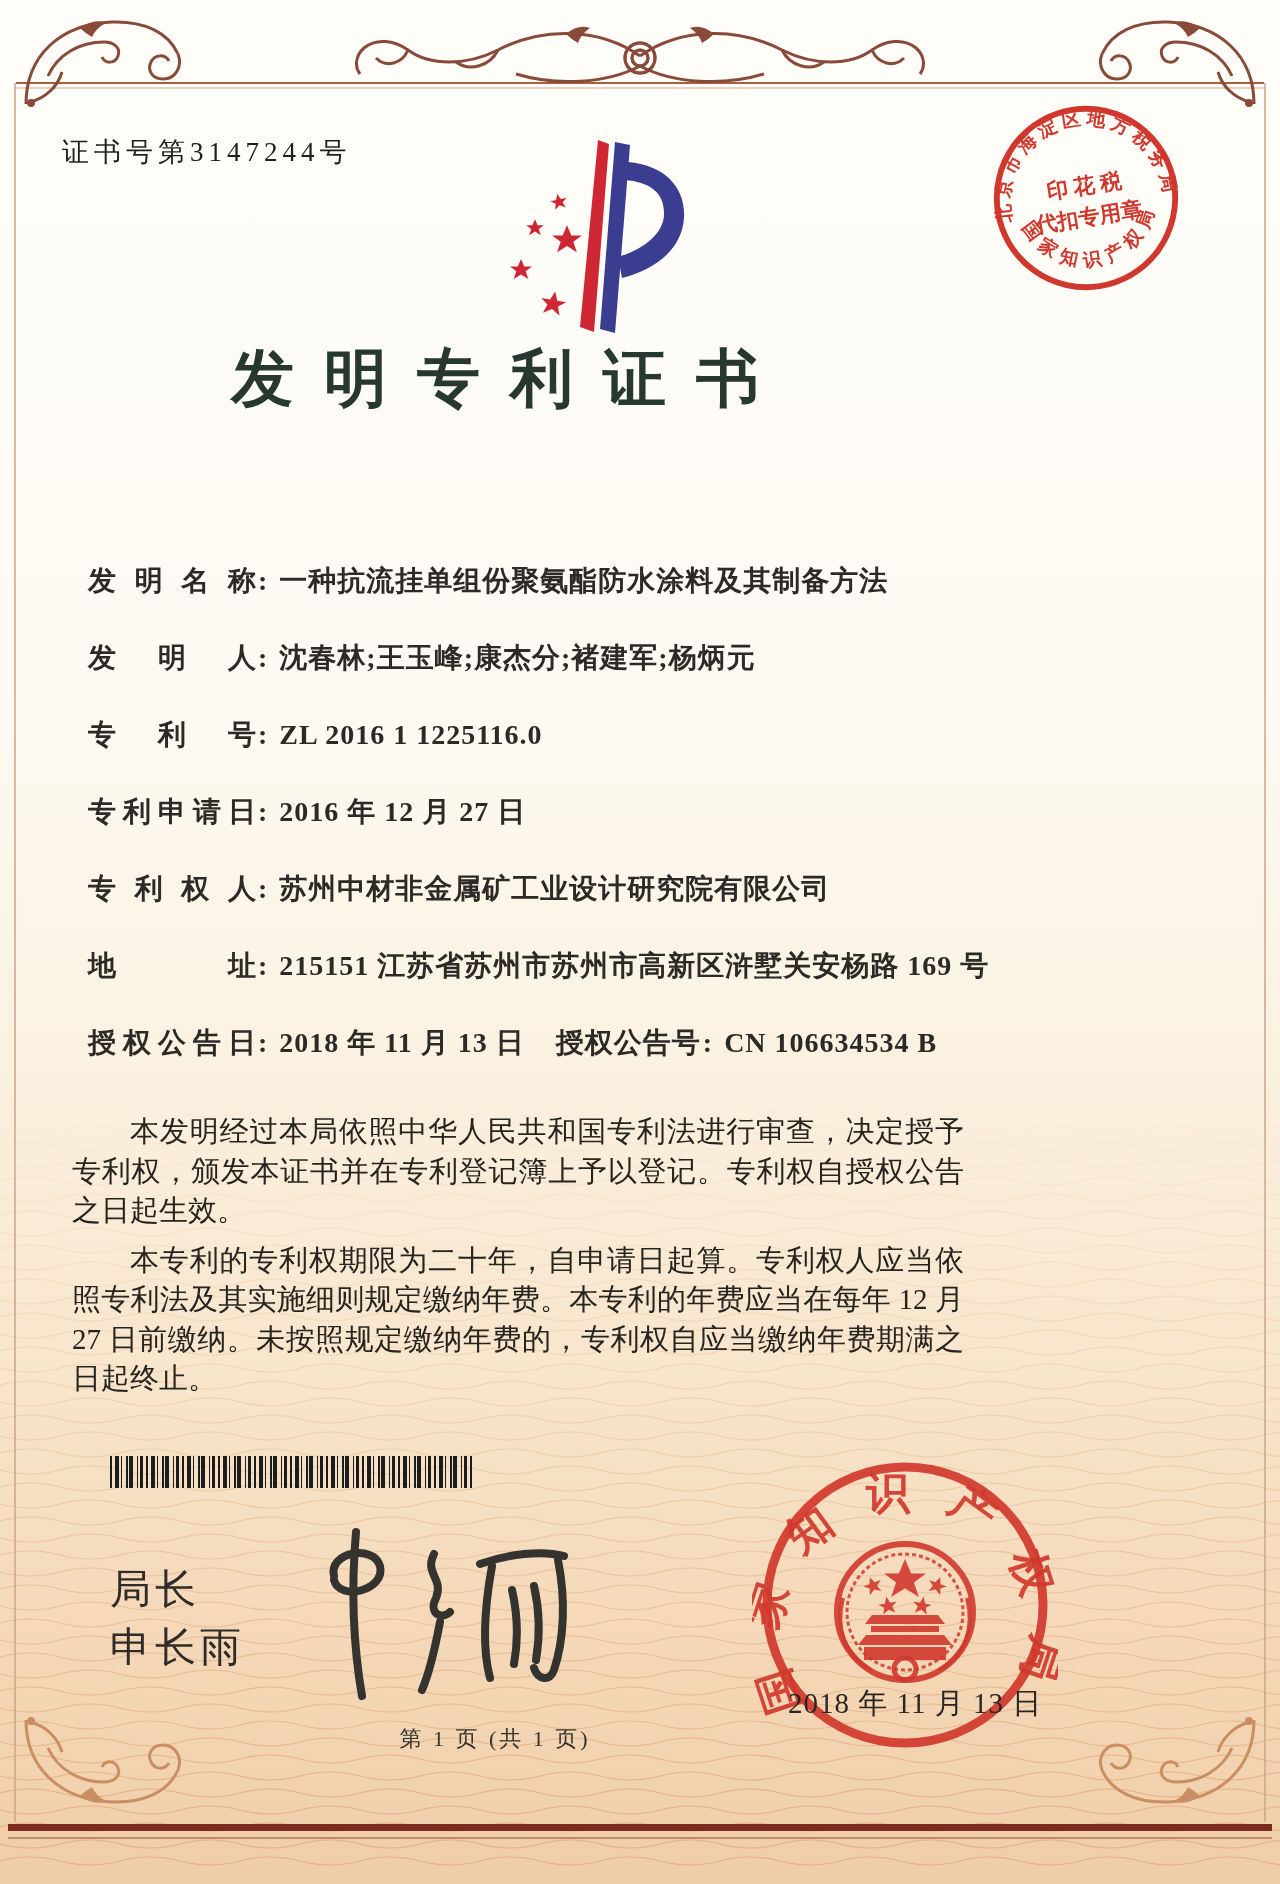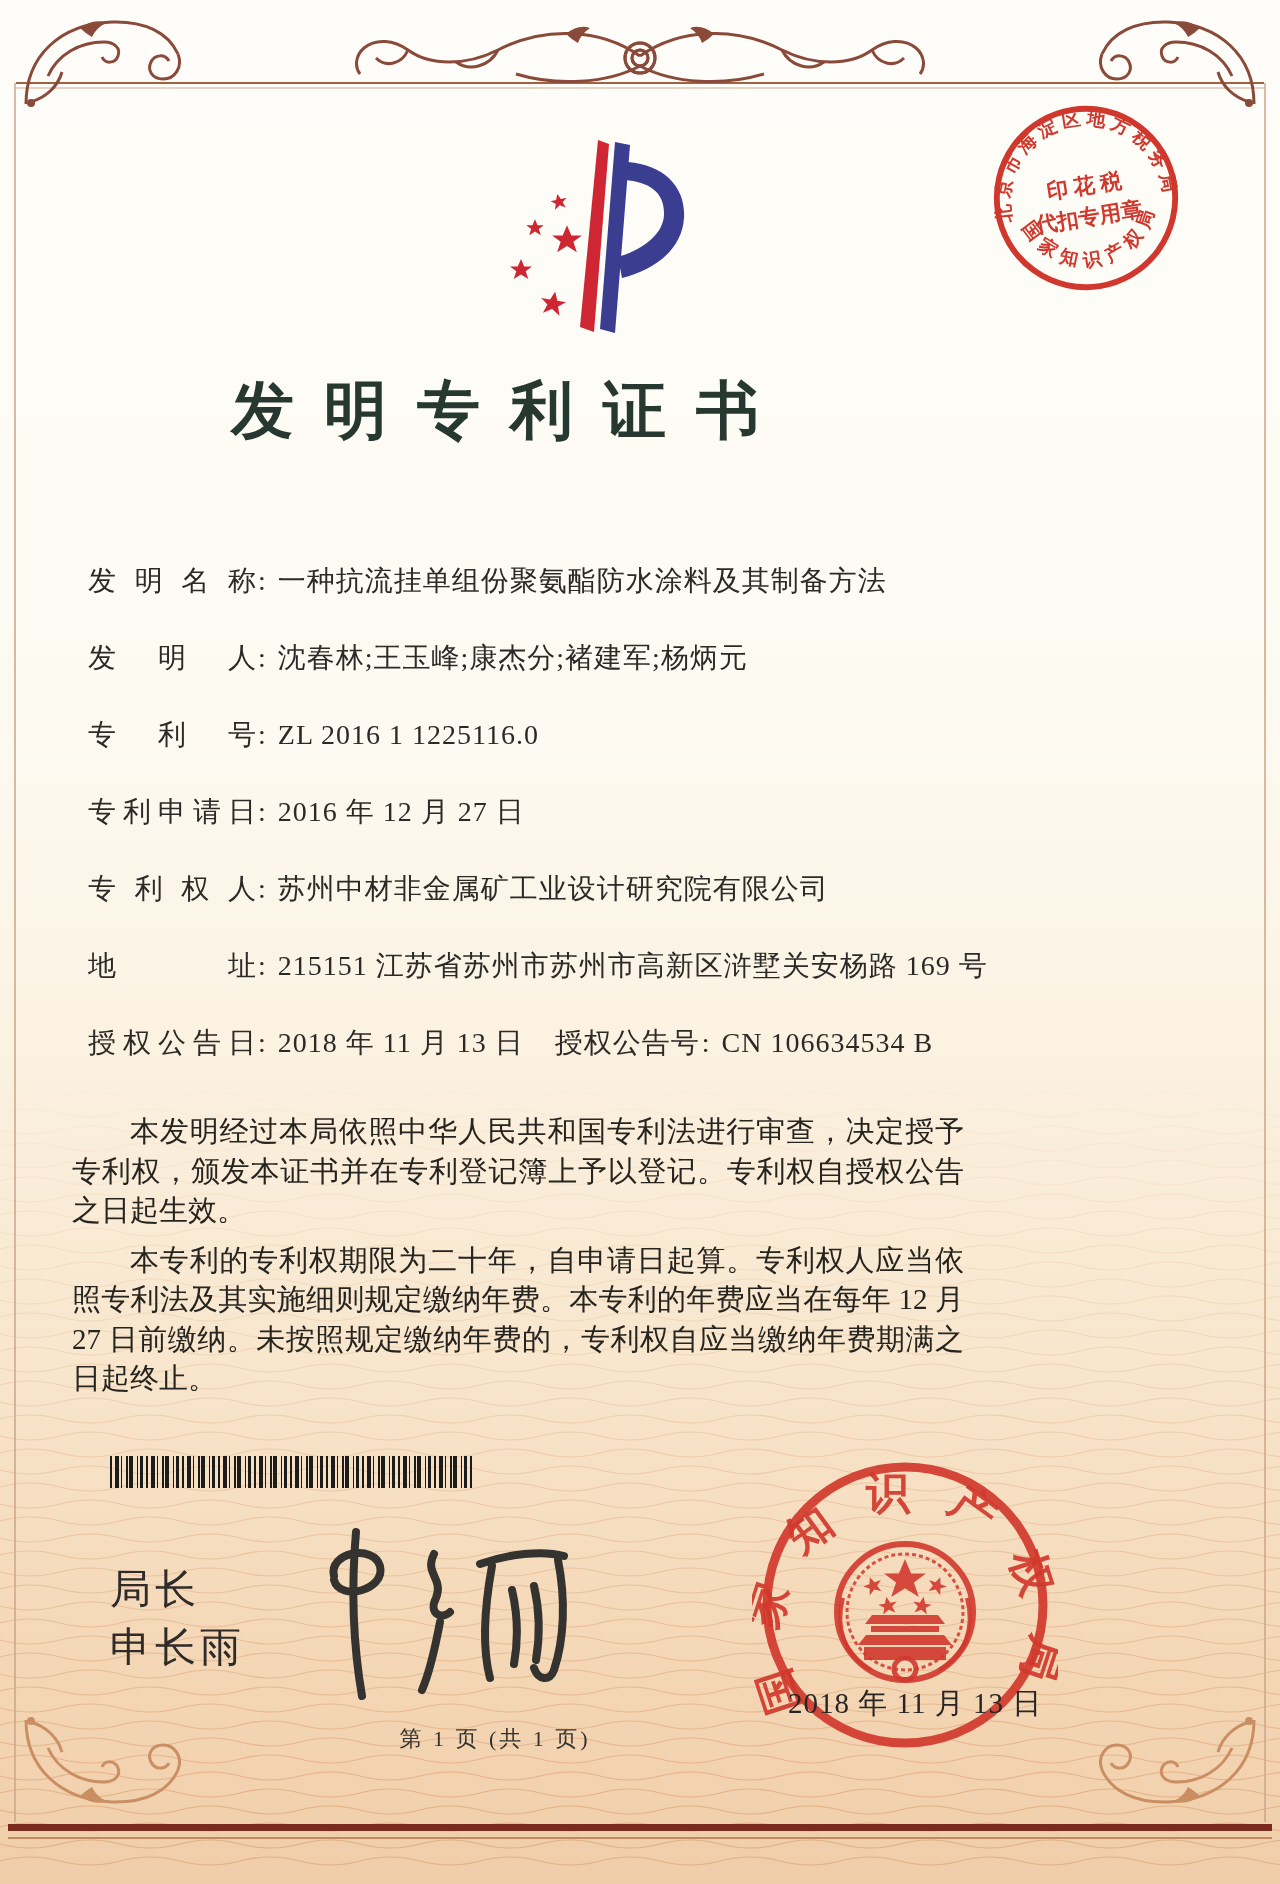--- a/index.html
+++ b/index.html
@@ -8,23 +8,23 @@
     background:linear-gradient(180deg,#fefdf9 0%,#fdfaf2 38%,#fbf2e2 55%,#f8e6cd 72%,#f4d7b6 88%,#f0cda9 100%);
     font-family:"Liberation Serif","DejaVu Serif",serif; color:#2c2a26;
   }
   .abs{position:absolute;}
   svg{display:block;}
   
   #ornaments{position:absolute;left:0;top:0;pointer-events:none;}
   
   .cert-no{left:62px;top:134px;font-size:27px;letter-spacing:5px;color:#1f1e1b;}
   .title{left:150px;top:336px;width:720px;text-align:center;font-size:63px;font-weight:bold;
-         letter-spacing:30px;color:#273830;margin-top:32px;}
-  
-  .fields{left:88px;top:542px;width:1120px;}
+         letter-spacing:30px;color:#273830;}
+  
+  .fields{left:88px;top:542px;width:1120px;font-weight:bold;}
   .frow{height:77px;display:flex;align-items:center;font-size:28px;}
   .flabel{display:inline-block;width:168px;text-align:justify;text-align-last:justify;}
   .fcolon{margin:0 12px 0 2px;}
   .fvalue{letter-spacing:1px;white-space:nowrap;}
   .flabel2{margin-left:31px;}
   
   .paras{left:62px;top:1102px;width:912px;}
   .paras p{margin:10px;font-size:29px;line-height:39.5px;text-indent:2em;text-align:justify;color:#26241f;}
   
   .barcode{left:110px;top:1456px;width:362px;height:32px;
@@ -139,20 +139,21 @@
       <use href="#fl" transform="translate(22,1812) scale(1,-1)"></use>
       <use href="#fl" transform="translate(1258,1812) scale(-1,-1)"></use>
     </g>
 
     <g style="color:#8a4a3a">
       <use href="#tco" transform="translate(330,14)"></use>
       <use href="#tco" transform="translate(950,14) scale(-1,1)"></use>
     </g>
   </svg>
 
+  <div class="abs cert-no">证书号第3147244号</div>
 
   <svg class="abs logo" width="190" height="200" viewBox="0 0 190 200">
     <g fill="#cf2633">
       <use href="#star" transform="translate(64,66) scale(0.75) rotate(-12)"></use>
       <use href="#star" transform="translate(40,92) scale(0.8)"></use>
       <use href="#star" transform="translate(72,104) scale(1.35)"></use>
       <use href="#star" transform="translate(26,134) scale(1.0)"></use>
       <use href="#star" transform="translate(58,168) scale(1.15) rotate(10)"></use>
       <path d="M103,4 L114,8 L99,196 L85,191 Z"></path>
     </g>

